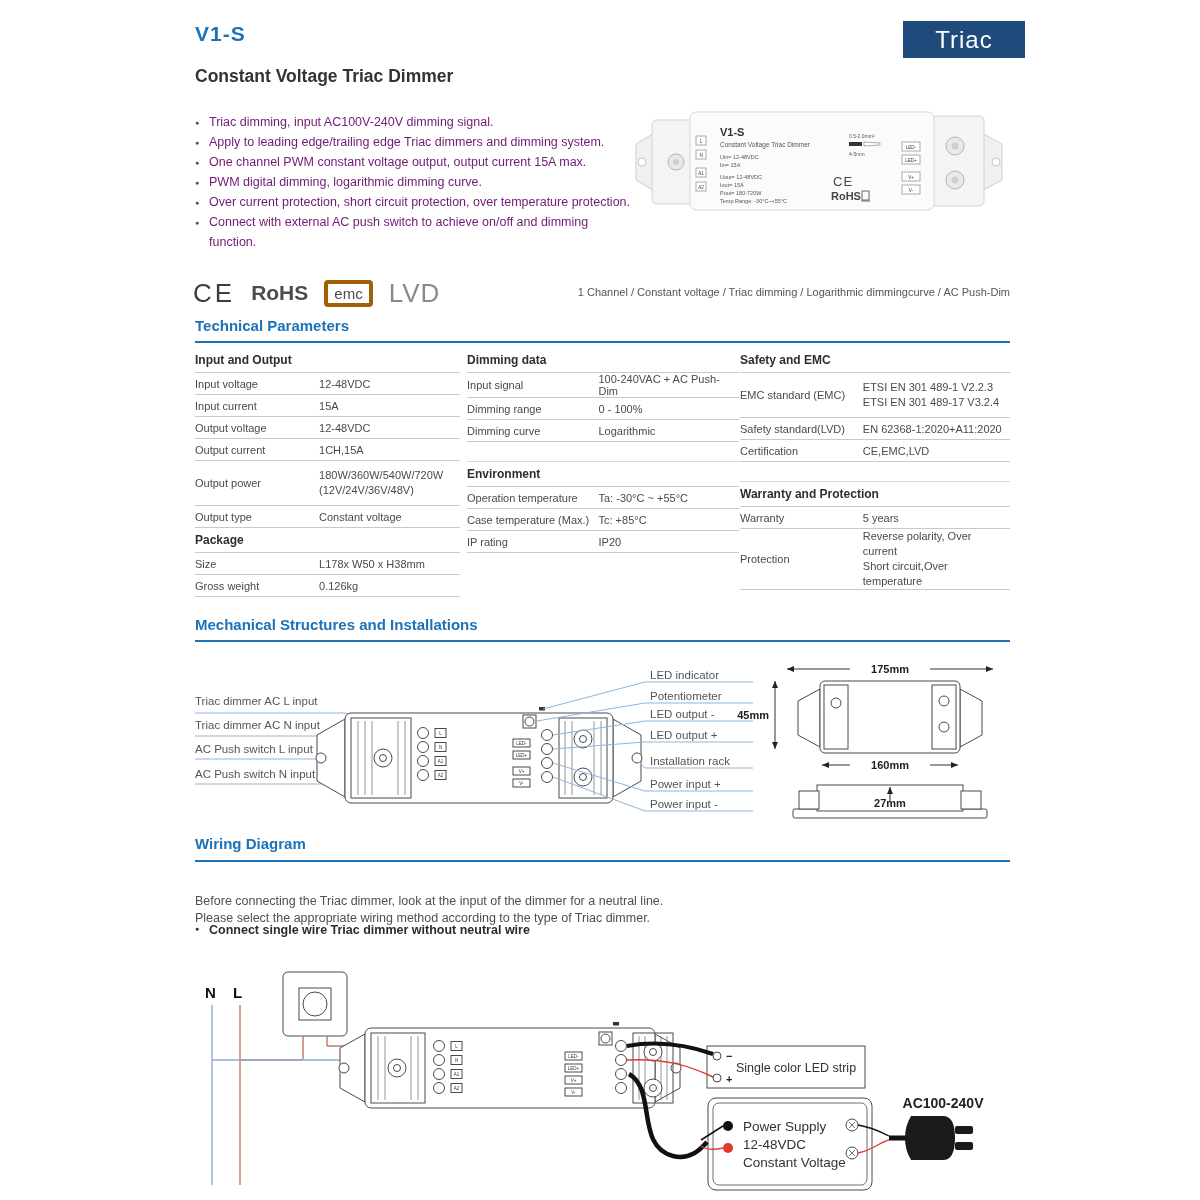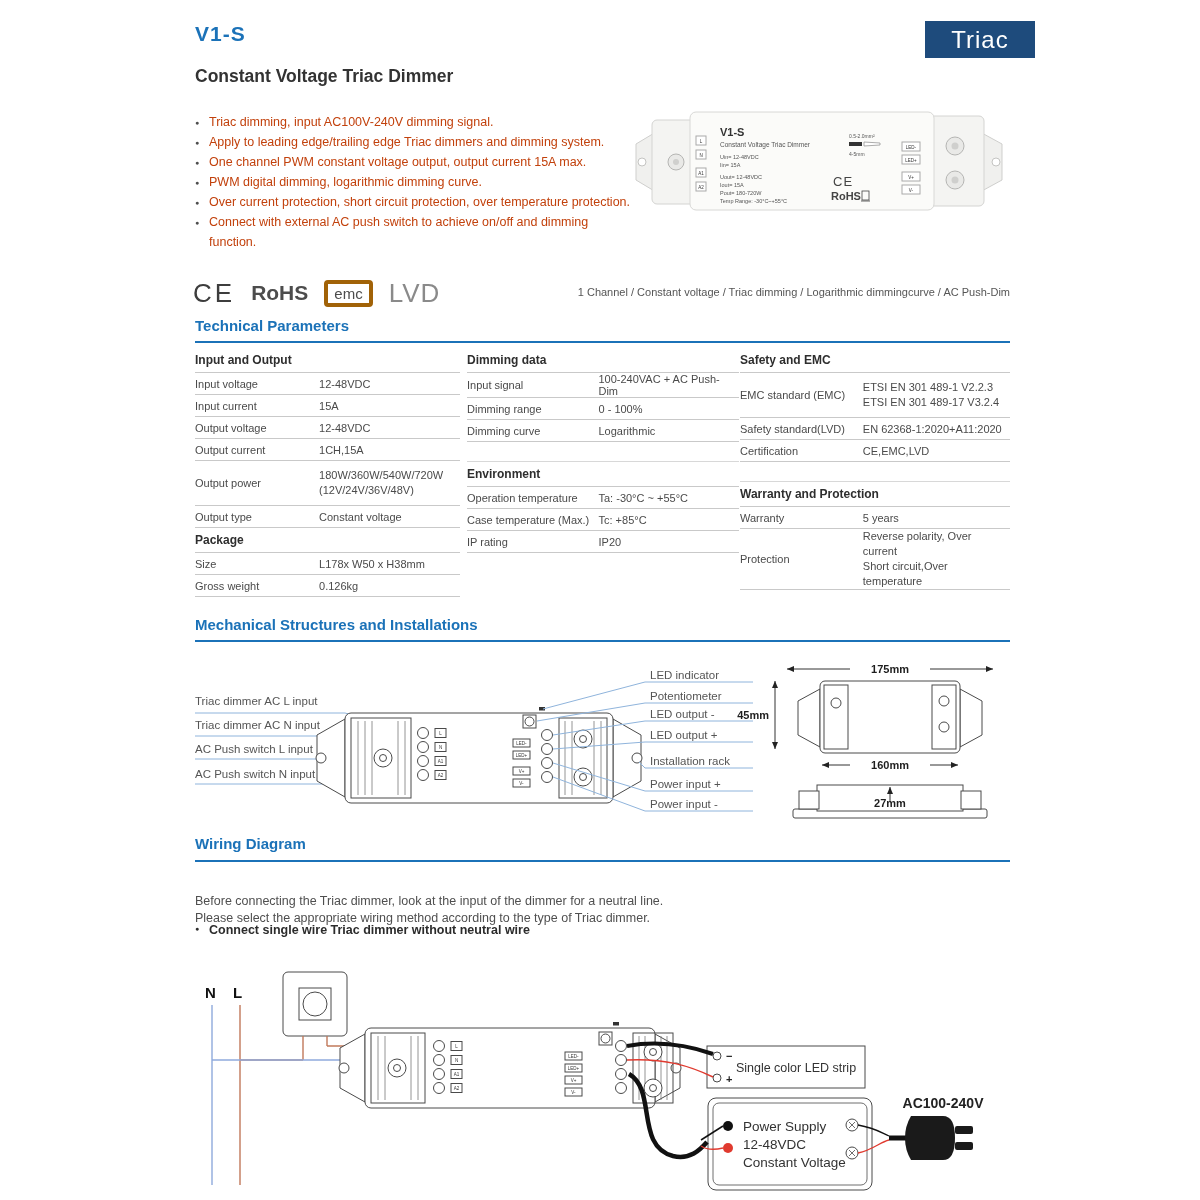--- a/index.html
+++ b/index.html
@@ -5,26 +5,26 @@
   :root{
     --accent:#1B72B8; --badge-bg:#1E4B7C; --leader:#8FB4DC;
     --wire-brown:#C0785A; --wire-blue:#8FAADC; --wire-red:#E03A2F;
     --line-gray:#c9c9c9; --text-dark:#2f2f2f; --text-gray:#555;
   }
   html,body{margin:0;padding:0;background:#fff;}
   body{font-family:"Liberation Sans",sans-serif;color:var(--text-dark);}
   .page{position:relative;width:1200px;height:1200px;background:#fff;overflow:hidden;}
 
   .title{position:absolute;left:195px;top:22px;font-size:21px;font-weight:bold;color:var(--accent);letter-spacing:1px;}
-  .badge{position:absolute;left:925px;top:21px;width:110px;height:37px;background:var(--badge-bg);color:#fff;
+  .badge{position:absolute;left:903px;top:21px;width:122px;height:37px;background:var(--badge-bg);color:#fff;
          font-size:24px;display:flex;align-items:center;justify-content:center;letter-spacing:1px;}
   .subtitle{position:absolute;left:195px;top:66px;font-size:17.5px;font-weight:bold;color:#333;}
 
   .features{position:absolute;left:195px;top:112px;margin:0;padding:0;list-style:none;width:440px;}
-  .features li{position:relative;padding-left:14px;font-size:12.5px;line-height:20px;color:#c2410c;}
+  .features li{position:relative;padding-left:14px;font-size:12.5px;line-height:20px;color:#701a75;}
   .features li::before{content:"●";position:absolute;left:0;top:1px;font-size:7px;color:#4f4f4f;}
 
   .photo{position:absolute;left:628px;top:100px;width:388px;height:122px;}
 
   .certs{position:absolute;left:193px;top:276px;display:flex;align-items:center;gap:16px;height:34px;}
   .cert-ce{font-size:26px;color:#3d3d3d;letter-spacing:3px;font-weight:500;}
   .cert-rohs{font-size:21px;font-weight:bold;color:#4c4c4c;}
   .cert-emc{font-size:15px;color:#4c4c4c;border:4px solid #a16207;border-radius:4px;padding:0 6px;line-height:19px;}
   .cert-lvd{font-size:26px;color:#8a8a8a;letter-spacing:1px;}
   .summary{position:absolute;right:190px;top:286px;font-size:11px;color:#555;text-align:right;}

